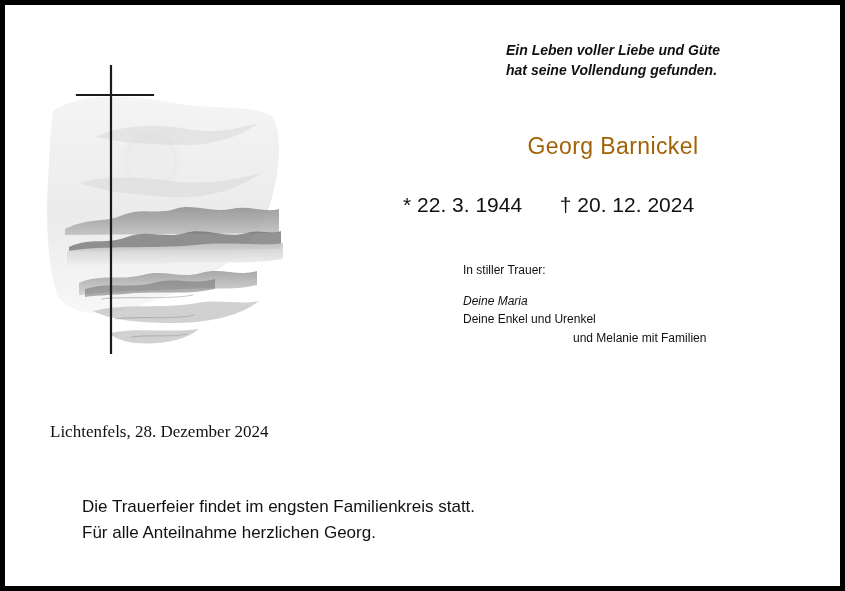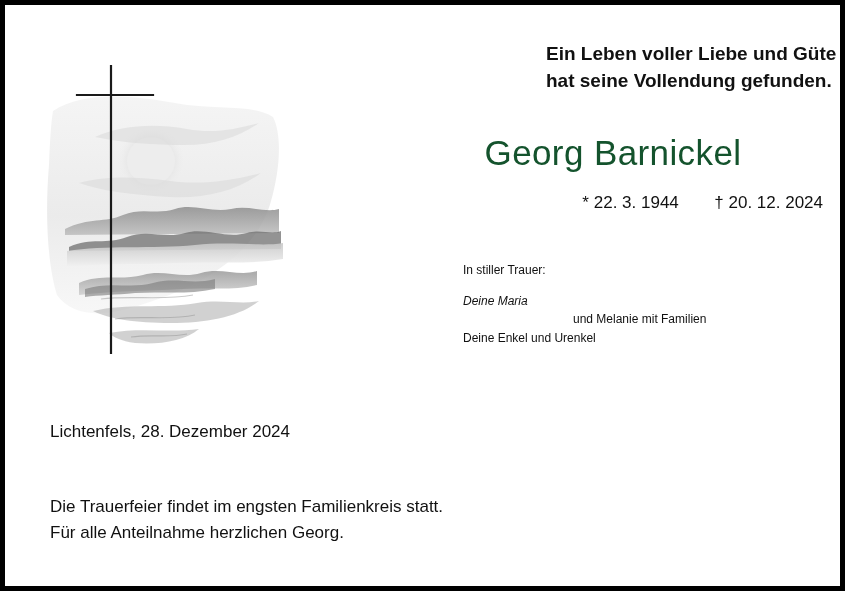--- a/index.html
+++ b/index.html
@@ -36,48 +36,49 @@
     width: 260px;
     height: 330px;
   }
   .artwork svg {
     display: block;
   }
 
   
   .motto {
     position: absolute;
-    left: 541px;
+    left: 501px;
     top: 36px;
     width: 300px;
+    font-style: italic;
     font-weight: bold;
-    font-size: 19px;
+    font-size: 14px;
     line-height: 1.42;
     color: #111;
   }
   .motto div { white-space: nowrap; }
 
   .name {
     position: absolute;
     left: 398px;
     top: 128px;
     width: 420px;
     text-align: center;
-    font-size: 35px;
+    font-size: 23px;
     letter-spacing: 0.4px;
-    color: #14532d;
+    color: #a16207;
   }
 
   .dates {
     position: absolute;
     left: 398px;
     top: 188px;
     width: 420px;
-    text-align: right;
-    font-size: 17px;
+    text-align: left;
+    font-size: 21px;
     color: #111;
   }
   .dates .gap { display: inline-block; width: 26px; }
 
   .mourners {
     position: absolute;
     left: 458px;
     top: 256px;
     width: 360px;
     font-size: 12px;
@@ -89,31 +90,31 @@
   .mourners .line.indent { padding-left: 110px; }
 
   .place {
     position: absolute;
     left: 45px;
     top: 414px;
     font-size: 17px;
     line-height: 1.5;
     color: #111;
   }
-  .place .line { white-space: nowrap; }
+  .place .line { white-space: nowrap; font-family: Liberation Serif, serif; }
 
   .closing {
     position: absolute;
     left: 45px;
     top: 489px;
     font-size: 17px;
     line-height: 1.5;
     color: #111;
   }
-  .closing .line { white-space: nowrap; }
+  .closing .line { white-space: nowrap; margin-left: 32px; }
 </style>
 </head>
 <body>
 
 <div class="obituary">
   <div class="inner">
 
     <div class="artwork">
       <svg width="260" height="330" viewBox="0 0 260 330" xmlns="http://www.w3.org/2000/svg" aria-hidden="true">
         <defs>
@@ -197,22 +198,22 @@
       <span>*</span>
       <span>22. 3. 1944</span>
       <span class="gap"></span>
       <span>†</span>
       <span>20. 12. 2024</span>
     </div>
 
     <div class="mourners">
       <div class="line">In stiller Trauer:</div>
       <div class="line blockspace">Deine Maria</div>
+      <div class="line">Deine Enkel und Urenkel</div>
       <div class="line indent">und Melanie mit Familien</div>
-      <div class="line">Deine Enkel und Urenkel</div>
     </div>
 
     <div class="place">
       <div class="line">Lichtenfels, 28. Dezember 2024</div>
     </div>
 
     <div class="closing">
       <div class="line">Die Trauerfeier findet im engsten Familienkreis statt.</div>
       <div class="line">Für alle Anteilnahme herzlichen Georg.</div>
     </div>

